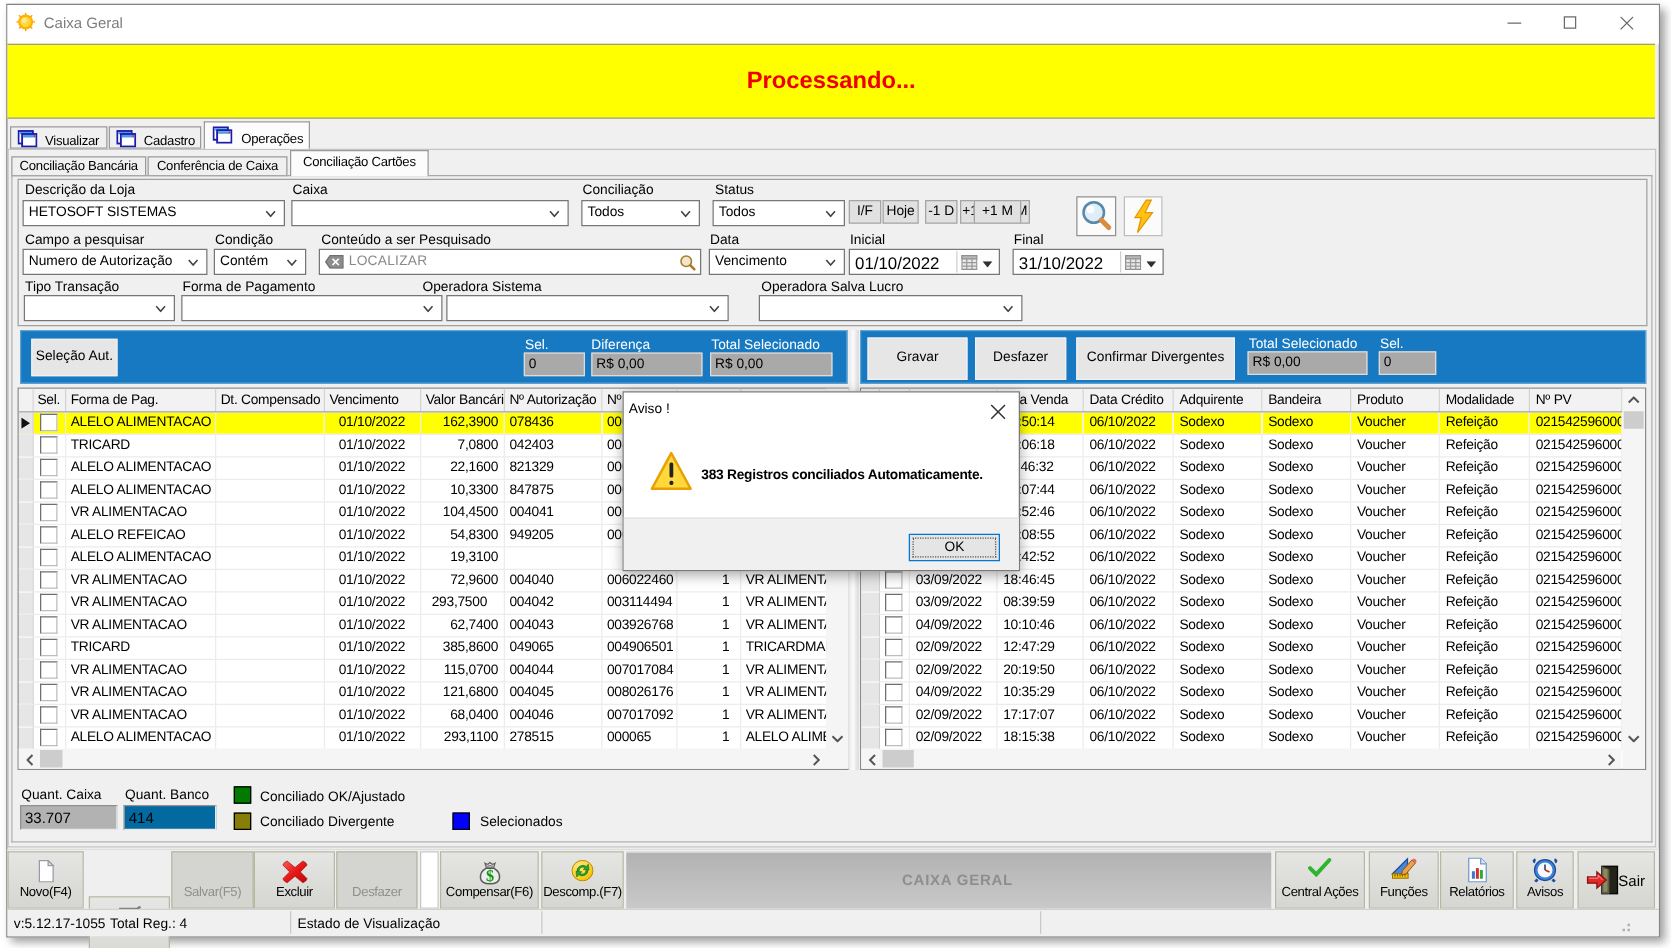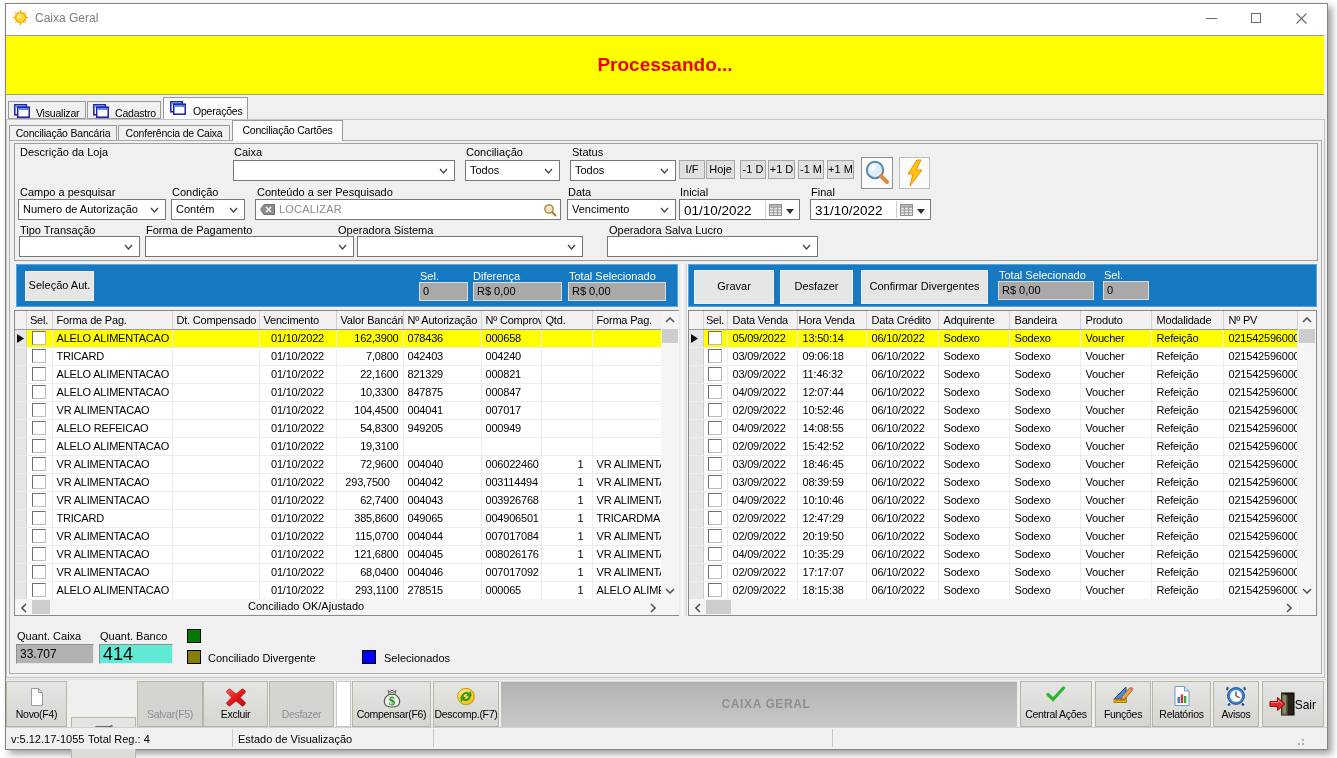--- a/index.html
+++ b/index.html
@@ -113,38 +113,41 @@
 <div class="ab tab" style="left:118px;top:125px;width:112px;height:16px;">
       <div style="line-height:15px">Conferência de Caixa</div>
     </div>
 <div class="ab tab tabact" style="left:232px;top:120px;width:111px;height:21px;">
       <div style="line-height:19px">Conciliação Cartões</div>
     </div>
 <div class="ab " style="left:9px;top:140px;width:1313px;height:534px;border:1px solid #b0b0b0;border-top:1px solid #a8a8a8"></div>
 <div class="ab " style="left:6px;top:119px;width:1319px;height:559px;border:1px solid #c4c4c4;background:transparent;z-index:0"></div>
 <div class="ab " style="left:14px;top:143px;width:1304px;height:118px;border:1px solid #a0a0a0;background:#f0f0f0"></div>
 <div class="ab lb" style="left:20px;top:146px;">Descrição da Loja</div>
+<div class="ab combo" style="left:18px;top:160px;width:210px;height:21px;line-height:19px"><span style="position:relative;top:0">HETOSOFT SISTEMAS</span><svg class="cv" width="9" height="5" viewBox="0 0 9 5">
+        <path d="M1 0.5 L4.5 4.5 L8 0.5" fill="none" stroke="#444" stroke-width="1.3"></path>
+      </svg></div>
 <div class="ab lb" style="left:234px;top:146px;">Caixa</div>
 <div class="ab combo" style="left:233px;top:160px;width:222px;height:21px;line-height:19px"><span style="position:relative;top:0"></span><svg class="cv" width="9" height="5" viewBox="0 0 9 5">
         <path d="M1 0.5 L4.5 4.5 L8 0.5" fill="none" stroke="#444" stroke-width="1.3"></path>
       </svg></div>
 <div class="ab lb" style="left:466px;top:146px;">Conciliação</div>
 <div class="ab combo" style="left:465px;top:160px;width:95px;height:21px;line-height:19px"><span style="position:relative;top:0">Todos</span><svg class="cv" width="9" height="5" viewBox="0 0 9 5">
         <path d="M1 0.5 L4.5 4.5 L8 0.5" fill="none" stroke="#444" stroke-width="1.3"></path>
       </svg></div>
 <div class="ab lb" style="left:572px;top:146px;">Status</div>
 <div class="ab combo" style="left:570px;top:160px;width:106px;height:21px;line-height:19px"><span style="position:relative;top:0">Todos</span><svg class="cv" width="9" height="5" viewBox="0 0 9 5">
         <path d="M1 0.5 L4.5 4.5 L8 0.5" fill="none" stroke="#444" stroke-width="1.3"></path>
       </svg></div>
 <div class="ab smbtn" style="left:679px;top:160px;width:26px;height:19px;">I/F</div>
 <div class="ab smbtn" style="left:706px;top:160px;width:29px;height:19px;">Hoje</div>
 <div class="ab smbtn" style="left:740px;top:160px;width:26px;height:19px;">-1 D</div>
 <div class="ab smbtn" style="left:768px;top:160px;width:27px;height:19px;">+1 D</div>
 <div class="ab smbtn" style="left:798px;top:160px;width:26px;height:19px;">-1 M</div>
-<div class="ab smbtn" style="left:827px;top:160px;width:27px;height:19px;">+1 M</div>
+<div class="ab smbtn" style="left:779px;top:160px;width:38px;height:19px;">+1 M</div>
 <div class="ab " style="left:861px;top:157px;width:32px;height:32px;background:#fbfbfb;border:1px solid #909090">
       <svg width="30" height="30" viewBox="0 0 30 30">
 <circle cx="13" cy="12" r="8.2" fill="#ddeefa" stroke="#5b87a8" stroke-width="2"></circle>
 <circle cx="10.5" cy="9.5" r="3.2" fill="#ffffff" opacity="0.85"></circle>
 <line x1="19" y1="18" x2="25" y2="24" stroke="#d98c3f" stroke-width="4" stroke-linecap="round"></line>
 </svg>
     </div>
 <div class="ab " style="left:899px;top:157px;width:31px;height:32px;background:#fbfbfb;border:1px solid #bdbdbd">
       <svg width="29" height="30" viewBox="0 0 29 30">
 <polygon points="17,2 8,16 13,16 10,28 22,12 16,12 21,2" fill="#ffc212" stroke="#e89500" stroke-width="1"></polygon>
@@ -768,23 +771,23 @@
         <svg style="position:absolute;left:6px;top:4px" width="6" height="10">
           <path d="M1 1 L5 5 L1 9" fill="none" stroke="#555" stroke-width="1.6"></path>
         </svg>
       </div>
       <div class="sbthumb" style="position:absolute;left:17px;top:1px;width:25px;height:14px"></div>
     </div>
 <div class="ab sb" style="left:1298px;top:599px;width:18px;height:16px;"></div>
 <div class="ab lb" style="left:17px;top:630px;">Quant. Caixa</div>
 <div class="ab " style="left:16px;top:644px;width:78px;height:20px;background:#b2b2b2;border:1px solid #8f8f8f;border-right-color:#e8e8e8;border-bottom-color:#e8e8e8;font-size:12px;line-height:18px;padding-left:3px">33.707</div>
 <div class="ab lb" style="left:100px;top:630px;">Quant. Banco</div>
-<div class="ab " style="left:99px;top:644px;width:74px;height:20px;background:#5eead4;border:1px solid #8f8f8f;border-right-color:#e8e8e8;border-bottom-color:#e8e8e8;font-size:18px;line-height:18px;padding-left:3px">414</div>
+<div class="ab " style="left:99px;top:644px;width:74px;height:20px;background:#0369a1;border:1px solid #8f8f8f;border-right-color:#e8e8e8;border-bottom-color:#e8e8e8;font-size:12px;line-height:18px;padding-left:3px">414</div>
 <div class="ab " style="left:187px;top:629px;width:14px;height:14px;background:#027a02;border:1px solid #000"></div>
-<div class="ab lb" style="left:208px;top:600px;margin-left:40px;">Conciliado OK/Ajustado</div>
+<div class="ab lb" style="left:208px;top:632px;">Conciliado OK/Ajustado</div>
 <div class="ab " style="left:187px;top:650px;width:14px;height:14px;background:#867e06;border:1px solid #000"></div>
 <div class="ab lb" style="left:208px;top:652px;">Conciliado Divergente</div>
 <div class="ab " style="left:362px;top:650px;width:14px;height:14px;background:#0202fa;border:1px solid #000"></div>
 <div class="ab lb" style="left:384px;top:652px;">Selecionados</div>
 
 <div class="ab " style="left:6px;top:679px;width:1321px;height:48px;background:#efefef;border-top:1px solid #dddddd"></div>
 <div class="ab tbtn" style="left:6px;top:681px;width:61px;height:46px;">
       <div class="tico">
         <svg width="16" height="18" viewBox="0 0 16 18">
           <path d="M2.5 0.5 H9.5 L13.5 4.5 V17.5 H2.5 Z" fill="#fff" stroke="#9a9aa8"></path>
@@ -936,12 +939,28 @@
 <div class="ab" style="left:1296px;top:737px;width:9px;height:9px">
 <svg width="9" height="9">
         <g fill="#b0b0b0">
           <rect x="6" y="6" width="2" height="2"></rect>
           <rect x="6" y="2" width="2" height="2"></rect>
           <rect x="2" y="6" width="2" height="2"></rect>
         </g>
       </svg>
     </div>
 
+<div class="ab" style="left:498px;top:313px;width:318px;height:144px;background:#fff;
+border:1px solid #7a7a7a;box-shadow:0 3px 10px rgba(0,0,0,.35);z-index:50">
+<div style="position:absolute;left:4px;top:7px;font-size:11px;color:#000">Aviso !</div>
+<svg style="position:absolute;right:10px;top:9px" width="13" height="13">
+        <path d="M1 1 L12 12 M12 1 L1 12" stroke="#333" stroke-width="1.2"></path>
+      </svg>
+<svg style="position:absolute;left:21px;top:47px" width="34" height="32" viewBox="0 0 34 32">
+<path d="M17 1.5 L32.5 30 H1.5 Z" fill="#ffd83c" stroke="#e9a000" stroke-width="2" stroke-linejoin="round"></path>
+<rect x="15.6" y="9" width="3" height="12" rx="1.2" fill="#222"></rect>
+<rect x="15.6" y="23.5" width="3" height="3.4" rx="1.2" fill="#222"></rect>
+</svg>
+<div style="position:absolute;left:62px;top:60px;font-size:11px;font-weight:bold;letter-spacing:-0.2px;color:#000;white-space:nowrap">383 Registros conciliados Automaticamente.</div>
+<div style="position:absolute;left:0;right:0;bottom:0;height:42px;background:#f0f0f0;border-top:1px solid #e2e2e2"></div>
+<div style="position:absolute;left:228px;top:113px;width:73px;height:22px;background:#e5e5e5;border:1px solid #0078d7;font-size:11px;text-align:center;line-height:20px">
+<div style="position:absolute;left:2px;top:2px;right:2px;bottom:2px;border:1px dotted #555"></div>OK</div>
+</div>
 </div>
 </body></html>

